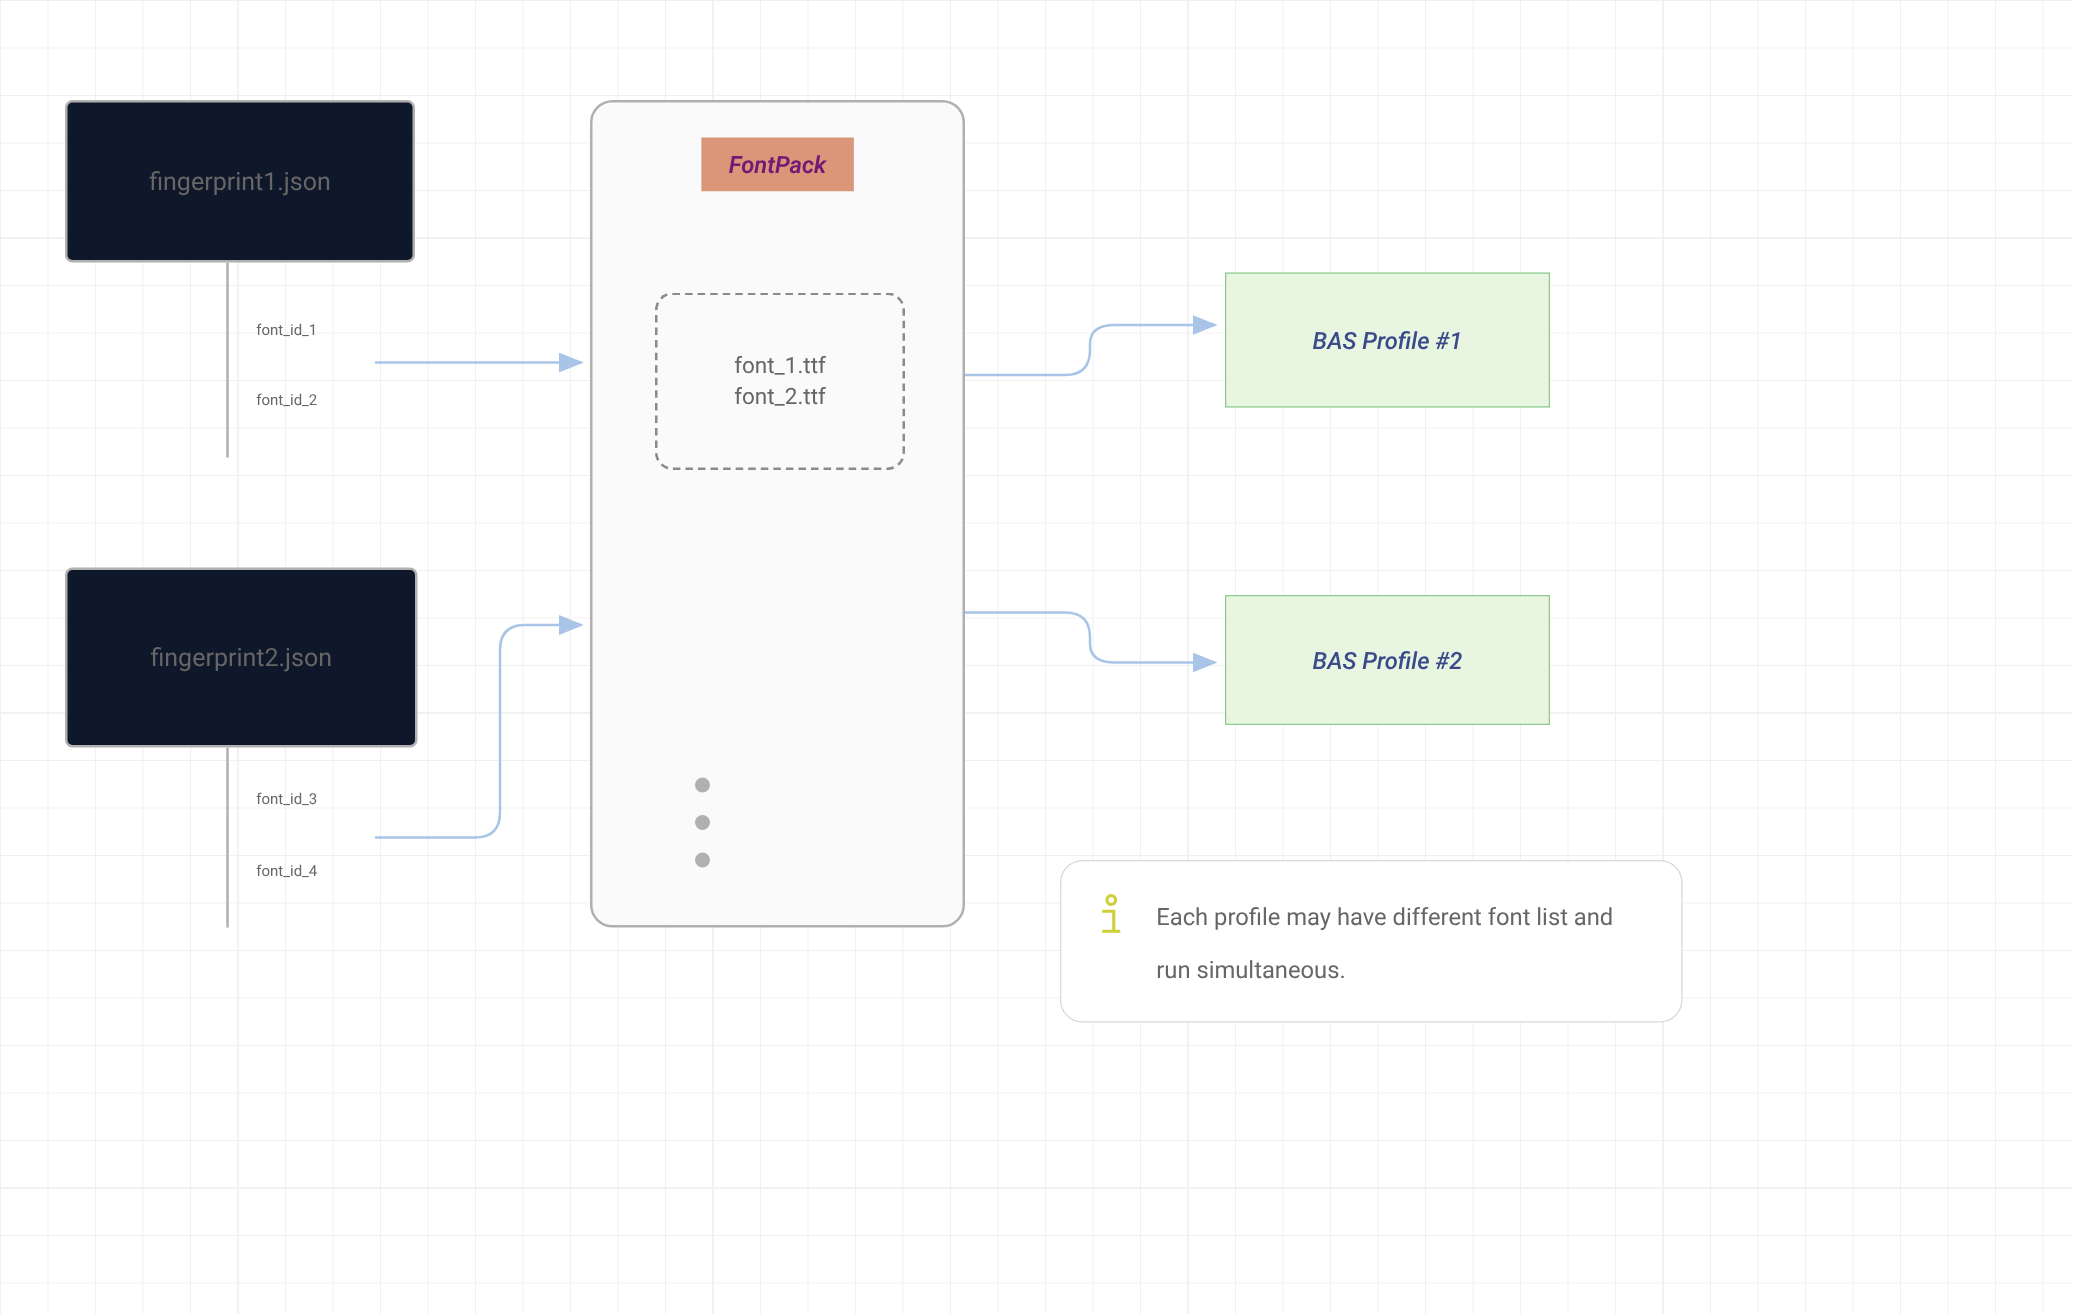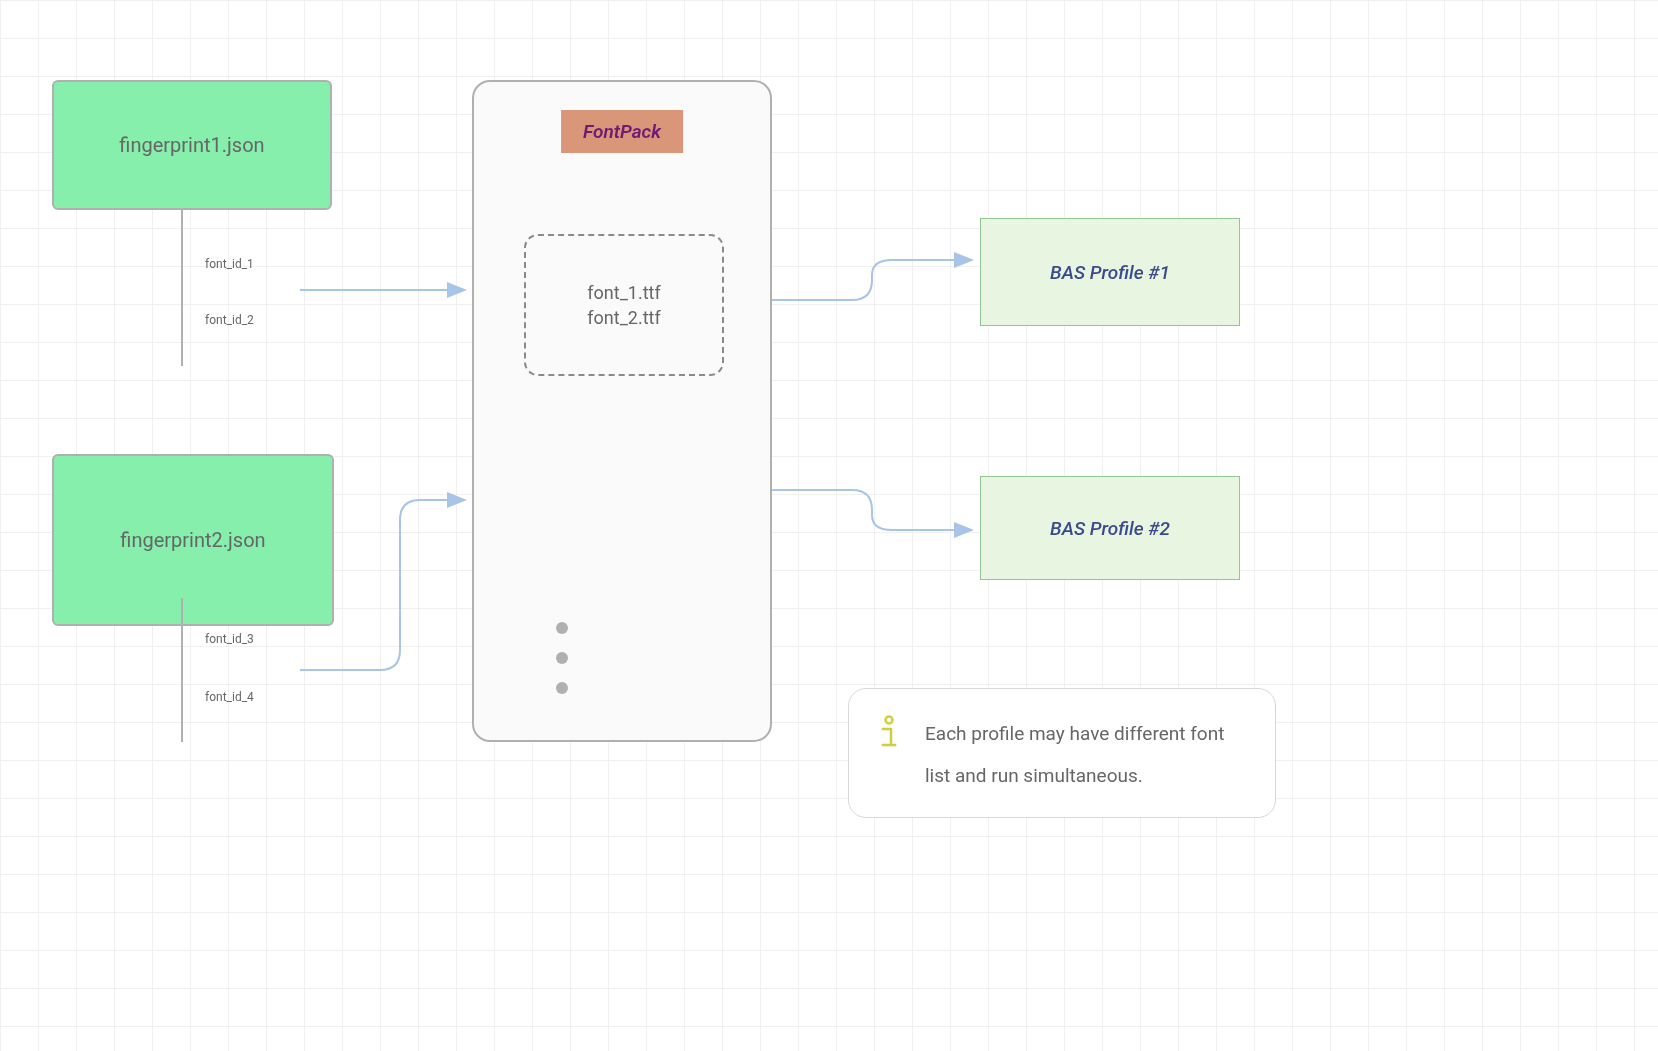--- a/index.html
+++ b/index.html
@@ -23,21 +23,21 @@
   }
   .canvas {
     position: absolute;
     inset: 0;
     z-index: 1;
   }
   .box {
     position: absolute;
     border: 2px solid #b0b0b0;
     border-radius: 6px;
-    background: #86efac;
+    background: #0f172a;
     display: flex;
     align-items: center;
     justify-content: center;
     color: #666;
     font-size: 20px;
   }
   .fontpack-container {
     position: absolute;
     border: 2px solid #b0b0b0;
     border-radius: 18px;
@@ -133,21 +133,21 @@
     <span>fingerprint1.json</span>
   </div>
 
   <svg class="connector" style="left:180px; top:210px;" width="4" height="156">
     <line x1="2" y1="0" x2="2" y2="156" stroke="#b0b0b0" stroke-width="2"></line>
   </svg>
 
   <div class="label" style="left:205px; top:257px;">font_id_1</div>
   <div class="label" style="left:205px; top:313px;">font_id_2</div>
 
-  <div class="box" style="left:52px; top:454px; width:282px; height:172px;">
+  <div class="box" style="left:52px; top:454px; width:282px; height:144px;">
     <span>fingerprint2.json</span>
   </div>
 
   <svg class="connector" style="left:180px; top:598px;" width="4" height="144">
     <line x1="2" y1="0" x2="2" y2="144" stroke="#b0b0b0" stroke-width="2"></line>
   </svg>
 
   <div class="label" style="left:205px; top:632px;">font_id_3</div>
   <div class="label" style="left:205px; top:690px;">font_id_4</div>
 
@@ -170,21 +170,21 @@
   </div>
 
   <div class="profile-box" style="left:980px; top:218px; width:260px; height:108px;">
     <span>BAS Profile #1</span>
   </div>
 
   <div class="profile-box" style="left:980px; top:476px; width:260px; height:104px;">
     <span>BAS Profile #2</span>
   </div>
 
-  <div class="info-card" style="left:848px; top:688px; width:428px; height:130px;">
+  <div class="info-card" style="left:848px; top:688px; width:498px; height:130px;">
     <span class="icon">
       <svg width="24" height="34" viewBox="0 0 24 34" fill="none">
         <circle cx="12" cy="5" r="3.5" stroke="#cfcf3a" stroke-width="2.5"></circle>
         <path d="M6 14 H14 V30 H18 M6 30 H14" stroke="#cfcf3a" stroke-width="2.5" fill="none" stroke-linecap="square"></path>
       </svg>
     </span>
     <div class="text">Each profile may have different font list and run simultaneous.</div>
   </div>
 
   <svg class="connector" style="left:300px; top:280px;" width="180" height="20">

